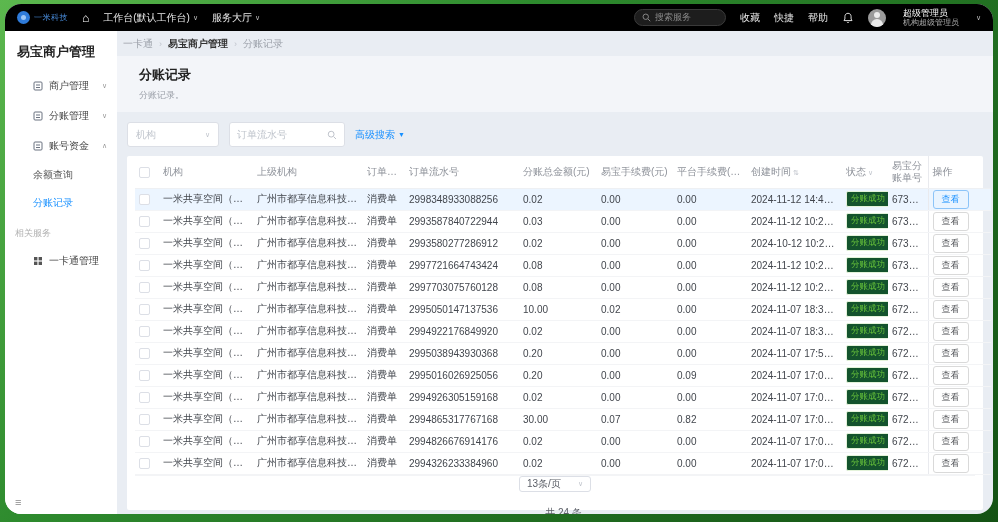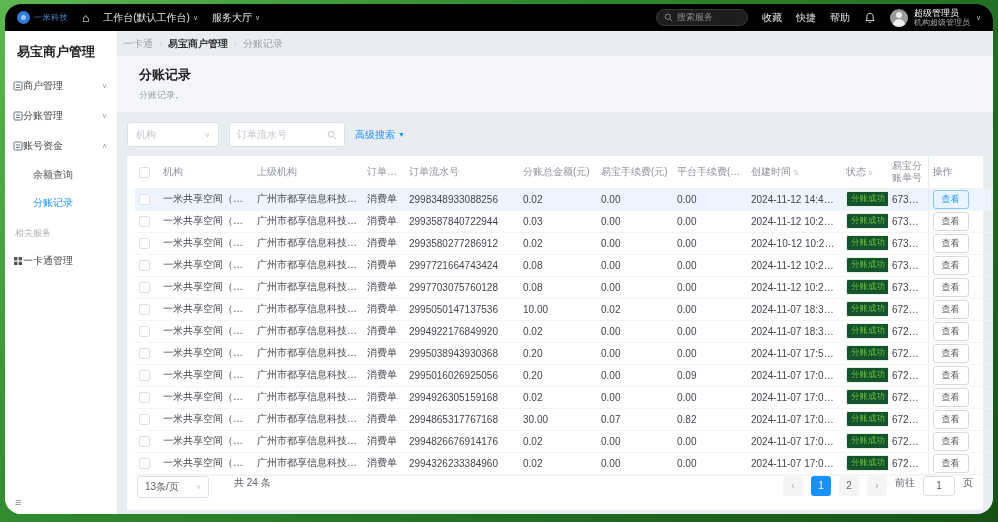--- a/index.html
+++ b/index.html
@@ -37,21 +37,21 @@
   .avatar { width:18px; height:18px; border-radius:50%; background:#9b9b9b; position:relative; overflow:hidden; flex:0 0 18px;}
   .avatar::before{ content:""; position:absolute; top:3px; left:6px; width:6px; height:6px; border-radius:50%; background:#ececec;}
   .avatar::after{ content:""; position:absolute; top:10px; left:3px; width:12px; height:8px; border-radius:6px 6px 0 0; background:#ececec;}
   .tb-user { display:flex; flex-direction:column; line-height:1.15; }
   .tb-user .name { font-size:9px; color:#fff; }
   .tb-user .role { font-size:8px; color:#aaa; }
   
   .shell { flex:1; display:flex; min-height:0; }
   .sidebar { width:112px; flex:0 0 112px; background:#fff; position:relative; padding:10px 0 0 0; }
   .sb-title { font-size:13px; font-weight:bold; color:#222; padding:2px 12px 10px; }
-  .sb-item { display:flex; align-items:center; padding:8px 10px 8px 8px; font-size:10px; color:#444; cursor:pointer; }
+  .sb-item { display:flex; align-items:center; gap:6px; padding:8px 10px 8px 28px; font-size:10px; color:#444; cursor:pointer; }
   .sb-item .lbl { flex:1; }
   .sb-item .chev { font-size:7px; color:#999; }
   .sb-icon { width:10px; height:10px; flex:0 0 10px; }
   .sb-sub { padding:7px 17px 7px 28px; font-size:10px; color:#555; cursor:pointer; }
   .sb-sub.active { color:#1890ff; }
   .sb-section { padding:10px 10px 6px 10px; font-size:9px; color:#b0b0b0; }
   .sb-collapse { position:absolute; left:10px; bottom:6px; font-size:11px; color:#888; cursor:pointer; }
   
   .main { flex:1; min-width:0; display:flex; flex-direction:column; overflow:hidden; }
   .breadcrumb { height:25px; display:flex; align-items:center; gap:6px; padding:0 6px; font-size:10px; color:#9a9fa8; }
@@ -86,21 +86,21 @@
     font-size:8.5px; padding:1px 4px; border-radius:2px; line-height:1.3;
   }
   .col-sep { border-left:1px solid #e9eaee; }
   .view-btn {
     display:inline-block; font-size:9px; color:#515357; background:#fff; border:1px solid #d9d9d9;
     border-radius:3px; padding:2px 8px; cursor:pointer;
   }
   tr.hl .view-btn { color:#1890ff; border-color:#8cc4f8; background:#e9f4ff; }
   .th-wrap { white-space:normal; }
   
-  .pager { height:36px; display:flex; align-items:flex-start; gap:8px; font-size:10px; color:#5a5e66; padding:0 2px; border-top:1px solid #f3f4f6; }
+  .pager { height:36px; display:flex; align-items:center; gap:14px; font-size:10px; color:#5a5e66; padding:0 2px; border-top:1px solid #f3f4f6;flex-direction:column; }
   .psize { width:72px; height:22px; border:1px solid #dcdfe6; border-radius:3px; display:flex; align-items:center; justify-content:space-between; padding:0 7px; color:#5a5e66; background:#fff; }
   .psize .chev { font-size:7px; color:#c0c4cc; }
   .pager .total { margin-left:17px; }
   .pager-spacer { flex:1; }
   .pg-btn { min-width:20px; height:20px; border-radius:3px; background:#f4f4f5; color:#606266; display:flex; align-items:center; justify-content:center; font-size:10px; cursor:pointer; padding:0 5px; }
   .pg-btn.arrow { color:#a8abb2; }
   .pg-btn.active { background:#1890ff; color:#fff; }
   .goto-input { width:32px; height:20px; border:1px solid #dcdfe6; border-radius:3px; text-align:center; font-size:10px; color:#5a5e66; background:#fff; }
   svg { display:block; }
 </style>
@@ -131,21 +131,21 @@
         </svg>
       <span>搜索服务</span>
     </div>
     <span class="tb-link">收藏</span>
     <span class="tb-link">快捷</span>
     <span class="tb-link">帮助</span>
     <svg class="bell" viewBox="0 0 14 14">
         <path d="M7 1.5c-2.2 0-3.6 1.6-3.6 3.8v2.9L2.3 10h9.4l-1.1-1.8V5.3C10.6 3.1 9.2 1.5 7 1.5z" fill="none" stroke="#e8e8e8" stroke-width="1.1"></path>
         <path d="M5.8 11.5a1.3 1.3 0 0 0 2.4 0" fill="none" stroke="#e8e8e8" stroke-width="1.1"></path>
       </svg>
-    <div style="display:flex;align-items:center;gap:6px;">
+    <div style="display:flex;align-items:center;gap:17px;">
       <span class="avatar"></span>
       <span class="tb-user">
         <span class="name">超级管理员</span>
         <span class="role">机构超级管理员</span>
       </span>
       <span class="tb-caret">∨</span>
     </div>
   </div>
 
   <div class="shell">

